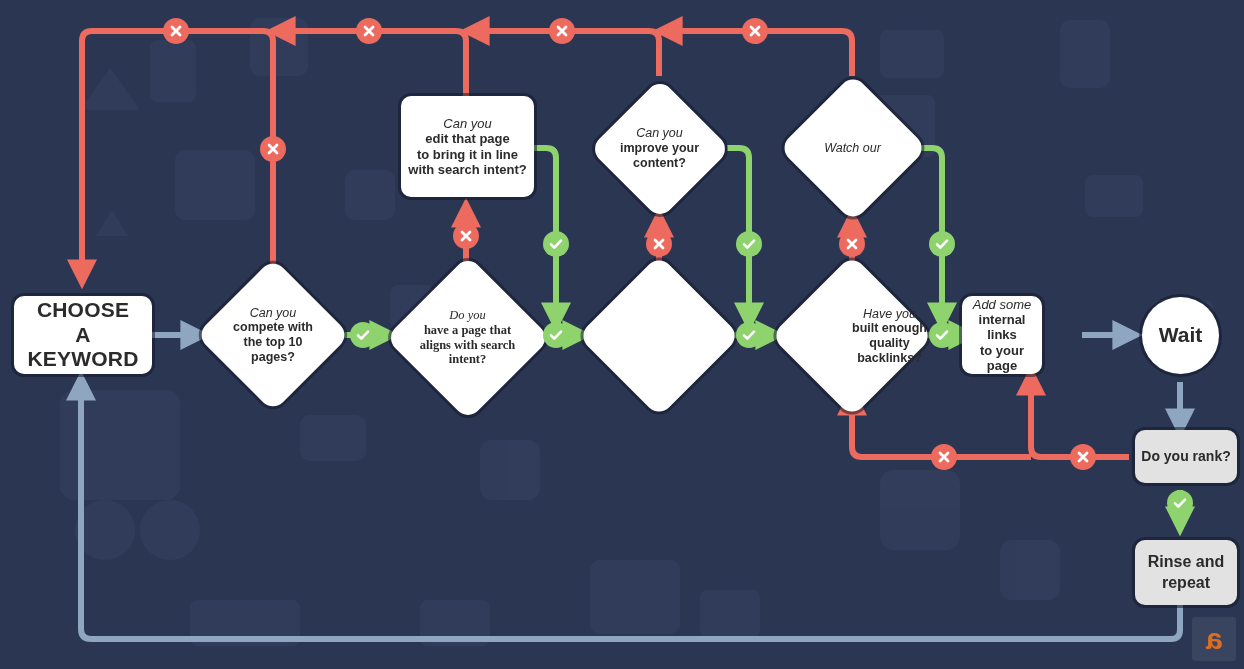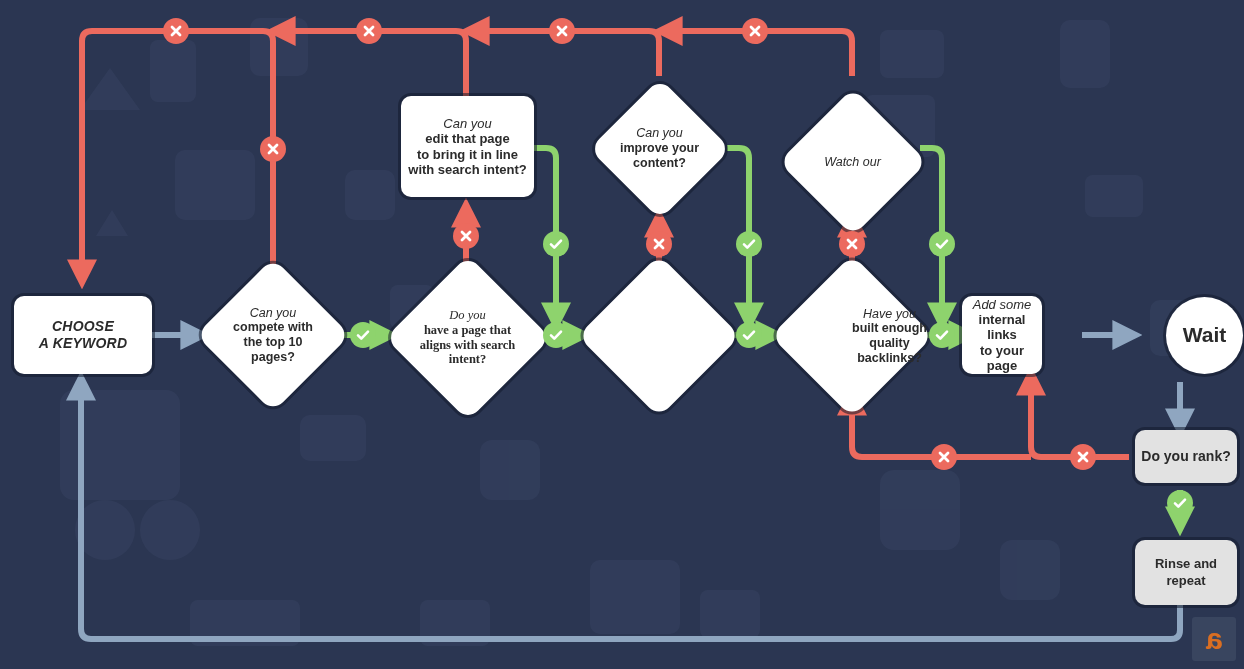--- a/index.html
+++ b/index.html
@@ -27,24 +27,24 @@
   .diamond{background:transparent;box-shadow:none;}
   .diamond .shape{
     position:absolute;left:50%;top:50%;
     transform:translate(-50%,-50%) rotate(45deg);
     background:#ffffff;border-radius:14px;
     box-shadow:0 0 0 3px rgba(18,26,44,.55);
     z-index:1;
   }
   .circle{background:#ffffff;border-radius:50%;box-shadow:0 0 0 3px rgba(18,26,44,.55);}
 
-  .keyword .inner{font-weight:bold;font-size:14px;letter-spacing:.2px;line-height:1.18;font-style:italic;}
+  .keyword .inner{font-weight:bold;font-size:21px;letter-spacing:.2px;line-height:1.18;}
   .wait .inner{font-weight:bold;font-size:21px;}
   .rank .inner{font-weight:bold;font-size:14px;}
-  .rinse .inner{font-weight:bold;font-size:13px;line-height:1.3;}
+  .rinse .inner{font-weight:bold;font-size:16px;line-height:1.3;}
   .d-text{font-size:12.5px;}
   .r-text{font-size:13px;}
 
   
   .badge{position:absolute;width:26px;height:26px;border-radius:50%;
          display:flex;align-items:center;justify-content:center;z-index:5;}
   .badge svg{display:block;}
 
   #logo{position:absolute;right:8px;bottom:8px;width:44px;height:44px;
         background:#39455f;border-radius:3px;display:flex;align-items:center;justify-content:center;}
@@ -186,35 +186,35 @@
     </div>
 
     <div class="node diamond" style="left:771px;top:255px;width:162px;height:162px;justify-content:flex-end;">
       <div class="shape" style="width:115px;height:115px;"></div>
       <div class="inner d-text">
         <span class="lead">Have you</span>
         <span class="body">built enough<br>quality<br>backlinks?</span>
       </div>
     </div>
 
-    <div class="node diamond" style="left:771px;top:88px;width:163px;height:148px;">
+    <div class="node diamond" style="left:771px;top:74px;width:163px;height:148px;">
       <div class="shape" style="width:105px;height:105px;"></div>
       <div class="inner d-text">
         <span class="lead">Watch our</span>
       </div>
     </div>
 
     <div class="node rect" style="left:962px;top:296px;width:80px;height:78px;">
       <div class="inner r-text">
         <span class="lead">Add some</span>
         <span class="body">internal links<br>to your page</span>
       </div>
     </div>
 
-    <div class="node circle wait" style="left:1166px;top:297px;width:77px;height:77px;">
+    <div class="node circle wait" style="left:1142px;top:297px;width:77px;height:77px;">
       <div class="inner">
         <span class="body">Wait</span>
       </div>
     </div>
 
     <div class="node rect grey rank" style="left:1129px;top:430px;width:102px;height:53px;">
       <div class="inner">
         <span class="body">Do you rank?</span>
       </div>
     </div>

